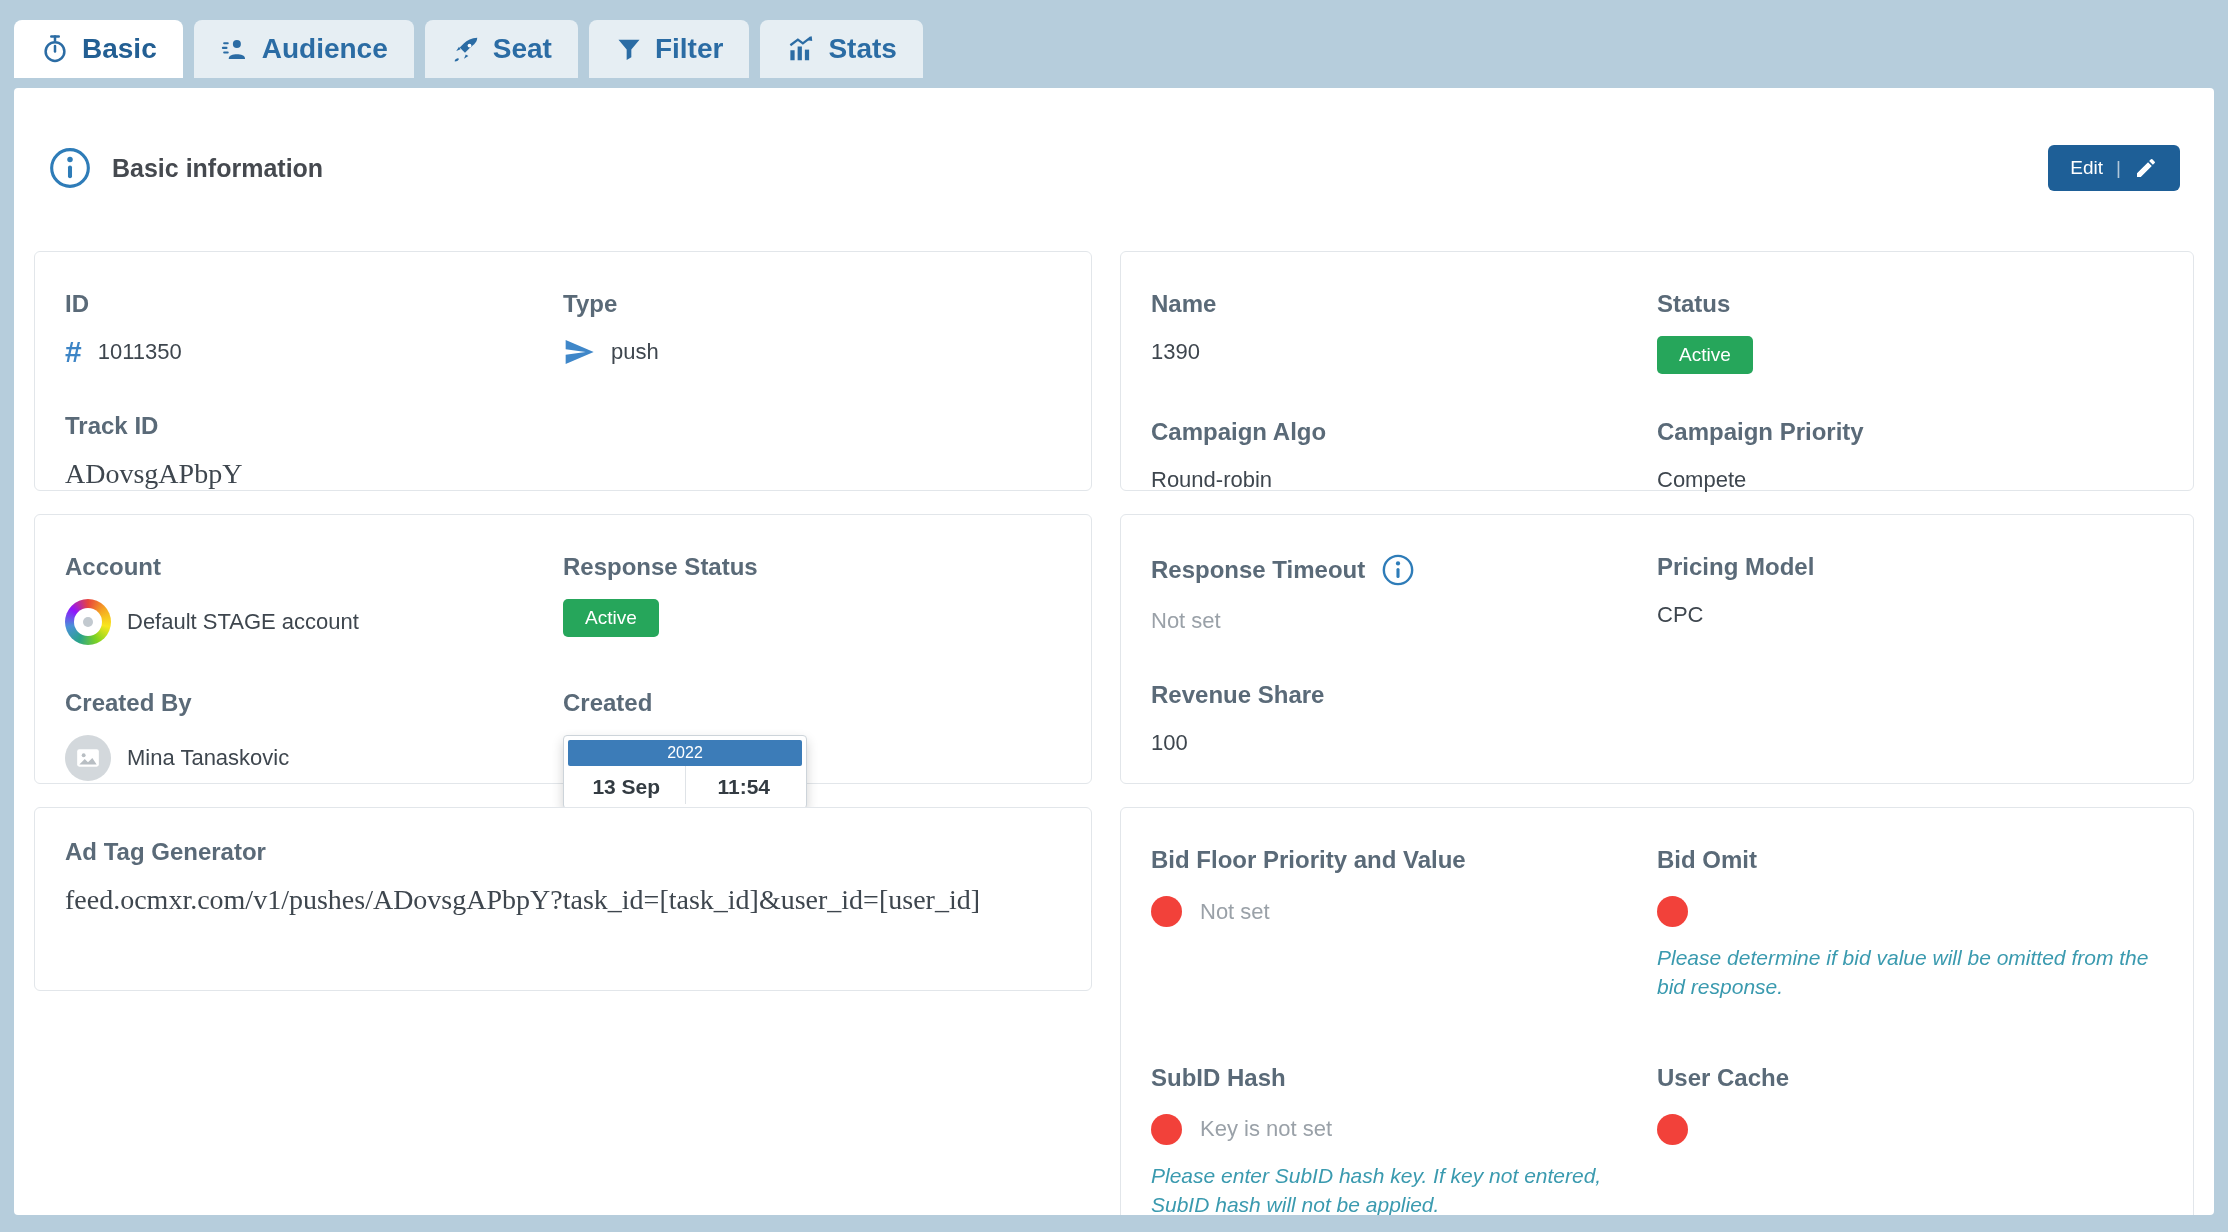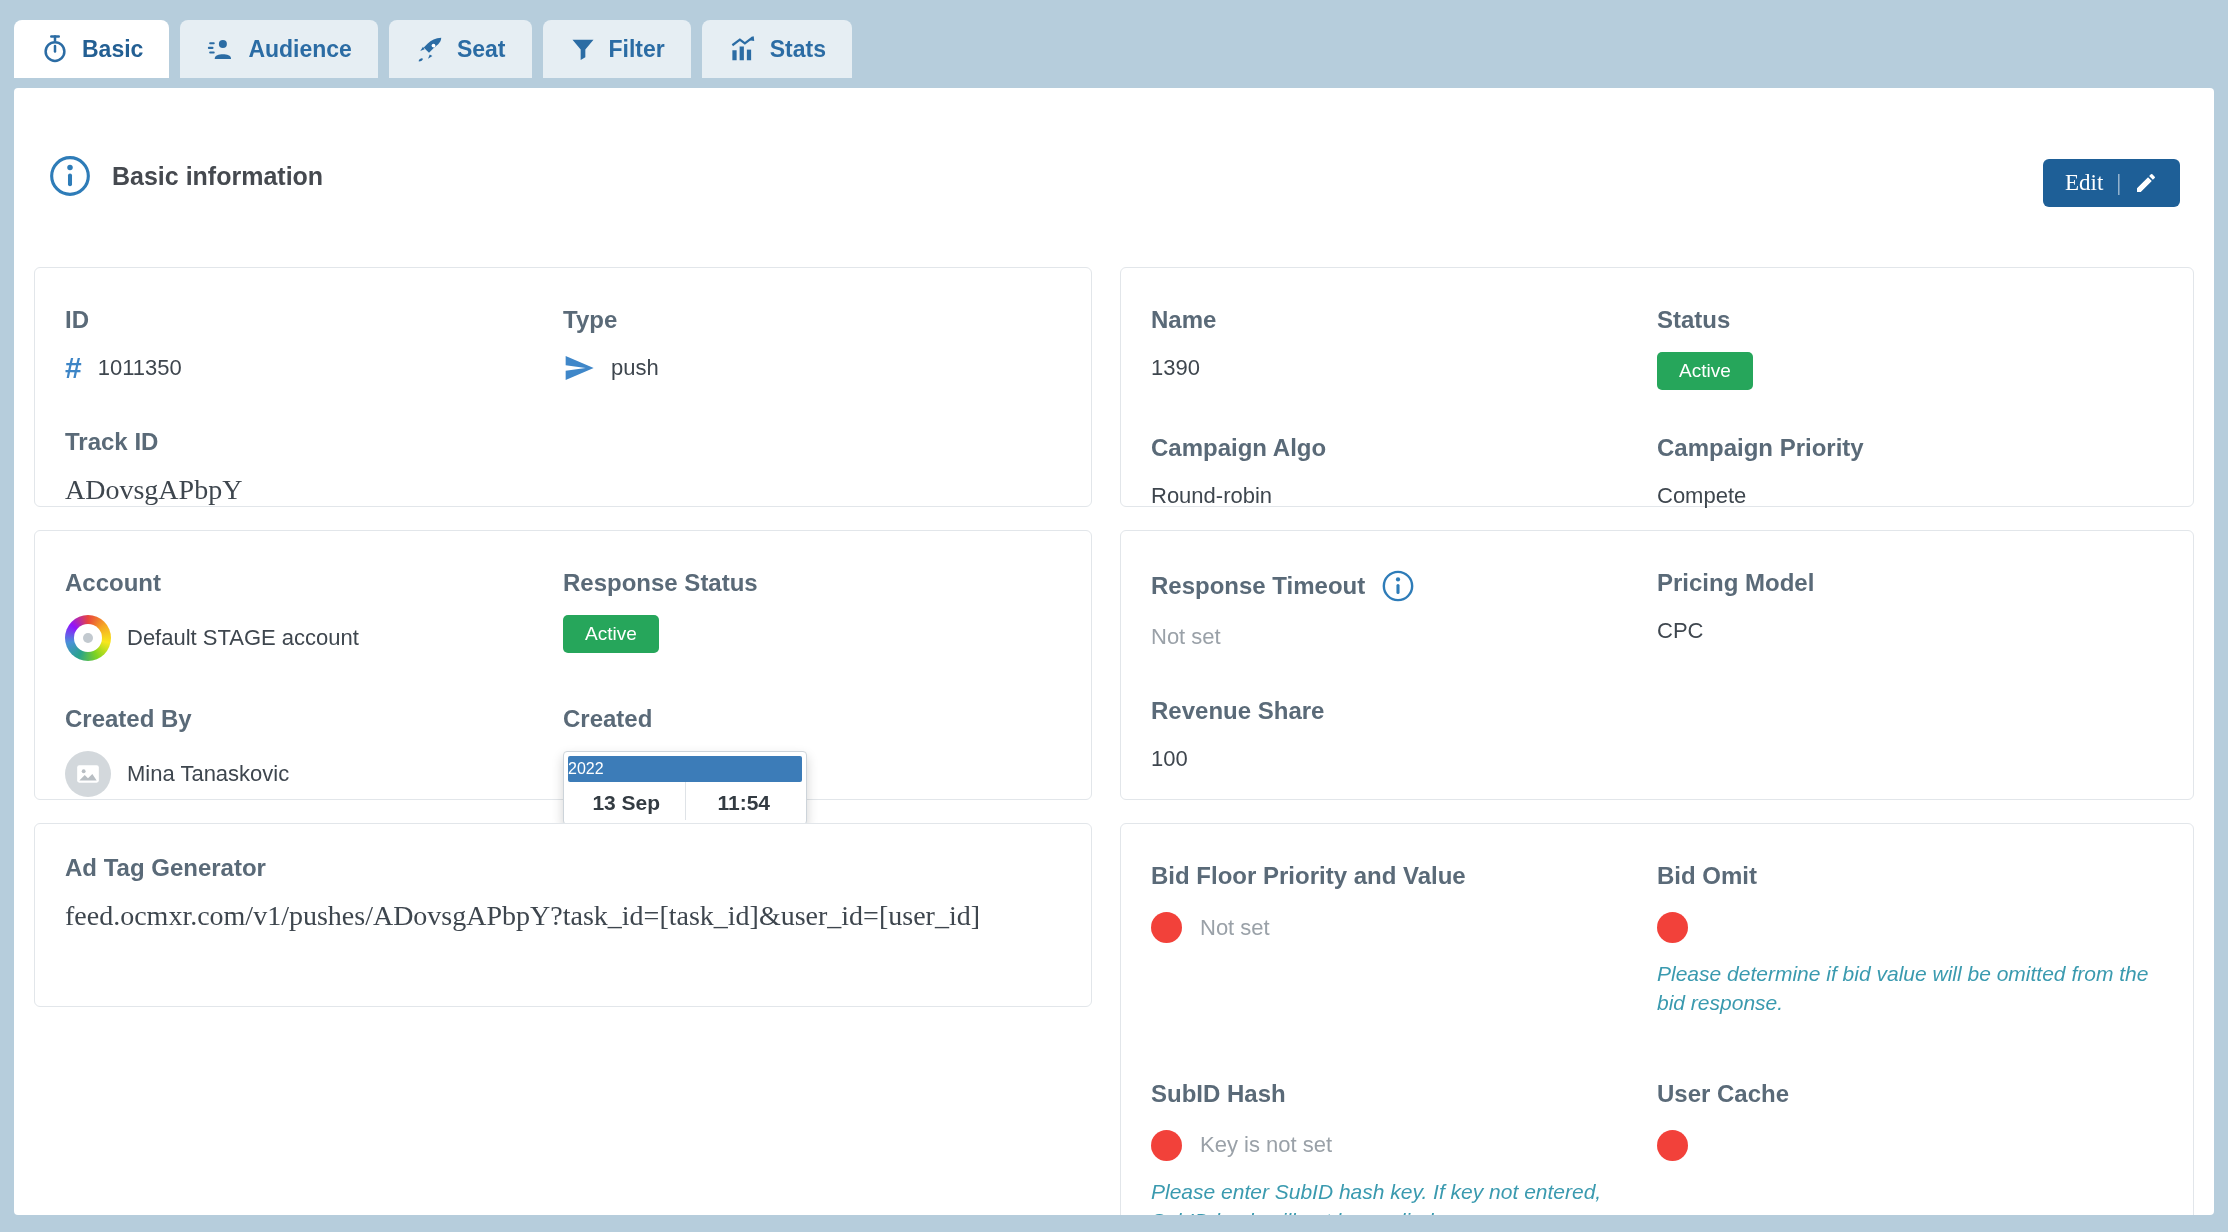--- a/index.html
+++ b/index.html
@@ -8,38 +8,38 @@
 
   .page { position:relative; width:2228px; height:1232px; background:#b6cddc; overflow:hidden; }
 
   
   .tabbar { display:flex; gap:11px; padding:20px 0 0 14px; height:78px; }
   .tab {
     display:flex; align-items:center; gap:12px;
     padding:0 26px; height:58px;
     background:rgba(255,255,255,0.66);
     border-radius:8px 8px 0 0;
-    color:#2b6ca4; font-size:23px; font-weight:600; cursor:pointer;
+    color:#2b6ca4; font-size:28px; font-weight:600; cursor:pointer;
   }
   .tab.active { background:#ffffff; color:#235f93; }
   .tab svg { flex:0 0 auto; }
 
   
   .panel {
     margin:10px 14px 0; height:1127px;
     background:#ffffff; border-radius:4px;
     padding:17px 20px; overflow:hidden;
   }
 
   .panel-header { display:flex; align-items:center; padding:40px 14px 60px 14px; }
   .panel-title { margin-left:20px; font-size:25px; font-weight:700; color:#45494f; }
   .edit-btn {
     margin-left:auto; display:flex; align-items:center; gap:13px;
     background:#1e5f97; color:#fff; border:none; border-radius:6px;
-    padding:11px 22px; font-size:23px; font-family:Liberation Serif, serif; cursor:pointer;margin-top:14px;
+    padding:11px 22px; font-size:19px; font-family:Liberation Sans, sans-serif; cursor:pointer;
   }
   .edit-sep { opacity:.65; font-weight:300; }
 
   
   .grid {
     display:grid; grid-template-columns:1058px 1074px;
     column-gap:28px; row-gap:23px; align-items:start;
   }
   .card {
     background:#fff; border:1px solid #e2e6ea; border-radius:6px;
@@ -90,21 +90,21 @@
     width:46px; height:46px; border-radius:50%; background:#d3d8dc;
     display:flex; align-items:center; justify-content:center; flex:0 0 auto;
   }
 
   
   .cal {
     width:244px; background:#fff; border:1px solid #cdd4da; border-radius:4px;
     box-shadow:0 5px 12px rgba(0,0,0,0.18); padding:4px; margin-top:2px;
   }
   .cal-year {
-    background:#3c7cb8; color:#fff; text-align:left;
+    background:#3c7cb8; color:#fff; text-align:center;
     font-size:16px; padding:4px 0; border-radius:2px;
   }
   .cal-row { display:flex; }
   .cal-cell { flex:1; text-align:center; font-size:21px; font-weight:600; color:#333b42; padding:9px 0 5px; }
   .cal-cell + .cal-cell { border-left:1px solid #dfe3e7; }
 
   
   .bid-fields { display:grid; grid-template-columns:1fr 1fr; row-gap:62px; }
   .bid-label { font-size:24px; font-weight:600; color:#5a6a78; margin-bottom:22px; }
   .bid-value { display:flex; align-items:center; gap:18px; font-size:22px; }

